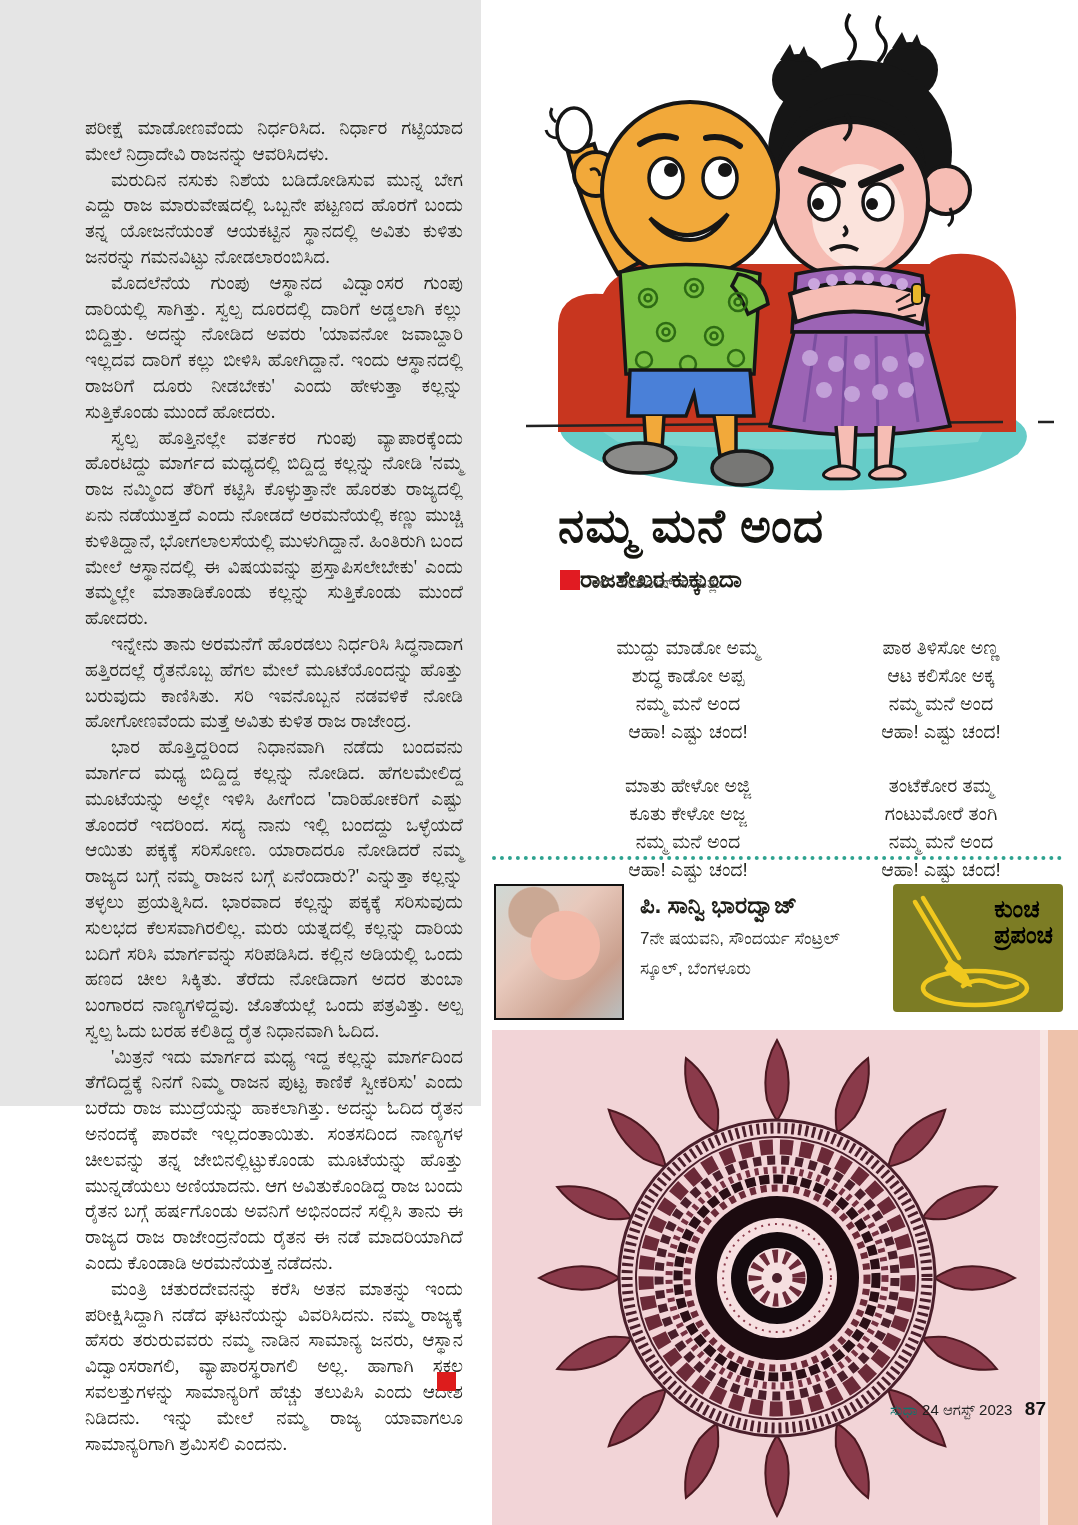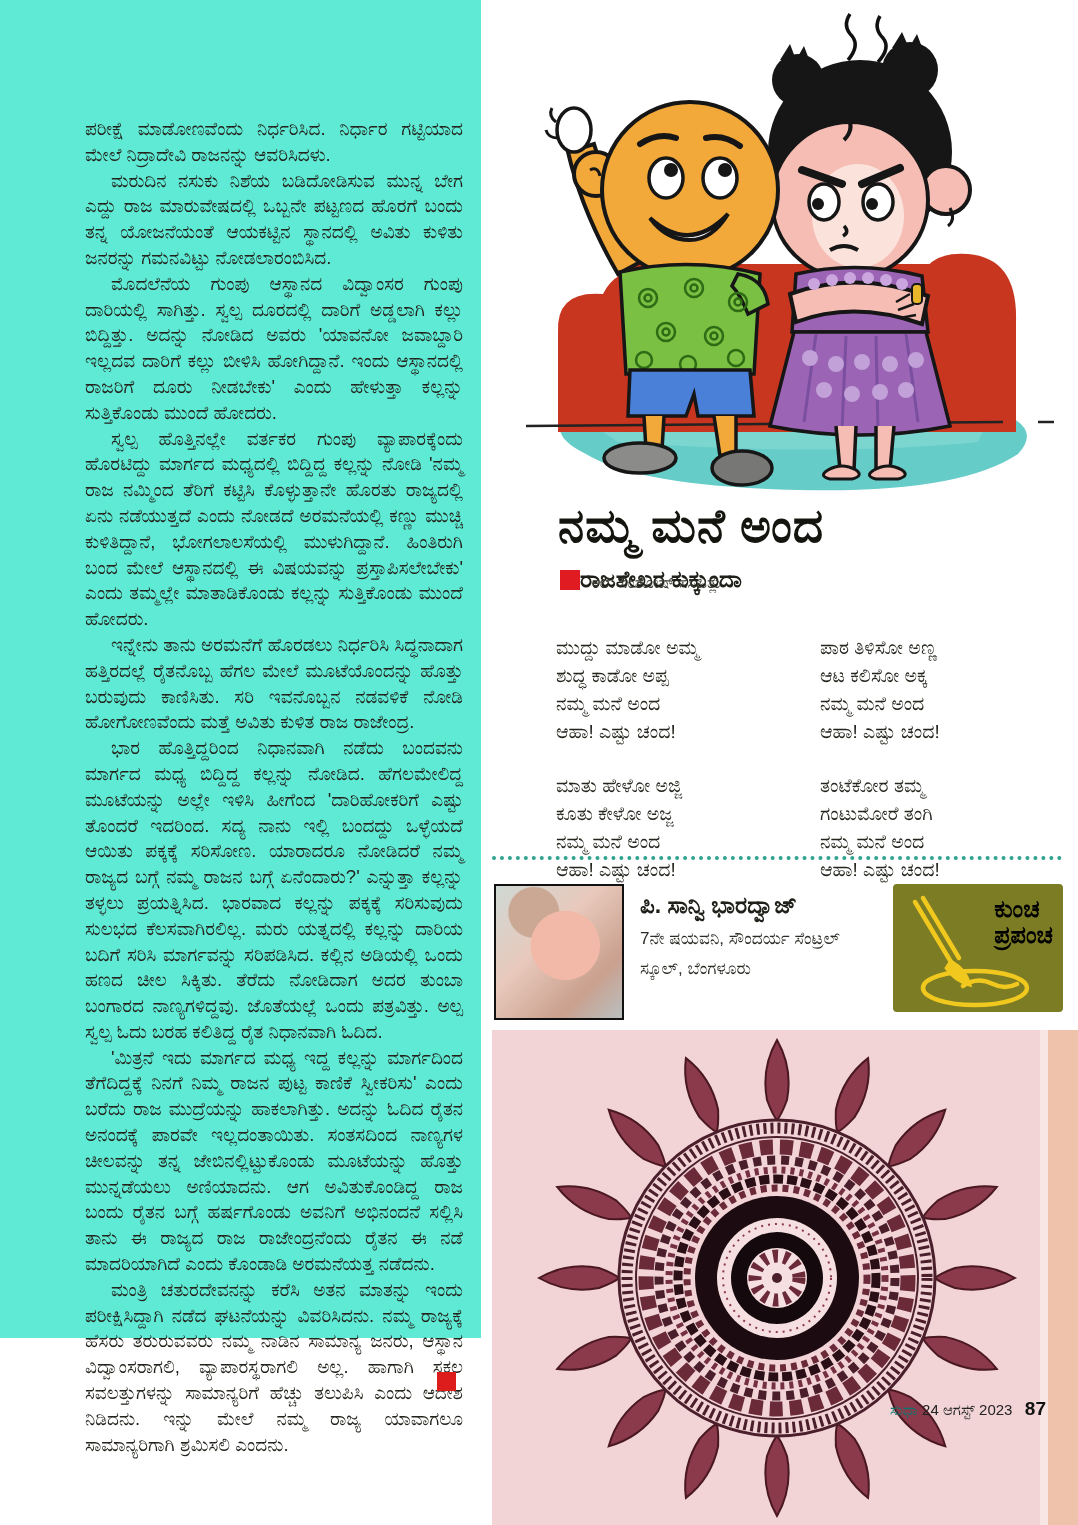--- a/index.html
+++ b/index.html
@@ -1,42 +1,42 @@
 <!DOCTYPE html>
 <html><head>
 <meta charset="utf-8">
 <style>
   html,body{margin:0;padding:0;background:#ffffff;}
   body{width:1078px;height:1525px;position:relative;overflow:hidden;
        font-family:"Liberation Sans","DejaVu Sans",sans-serif;color:#1f1f1a;}
   .abs{position:absolute;}
 
   
-  #left-col{left:0;top:0;width:481px;height:1338px;background:#5eead4;}
+  #left-col{left:0;top:0;width:481px;height:1106px;background:#e5e5e5;font-family:Liberation Serif, serif;}
   #story-text{left:85px;top:116px;width:378px;font-size:18.5px;line-height:25.8px;
               text-align:justify;color:#23231c;}
   #story-text p{margin:0;text-indent:26px;}
   #story-text p:first-child{text-indent:0;}
   #end-marker{left:437px;top:1372px;width:19px;height:19px;background:#dd1c1c;}
 
   
   #cartoon{left:498px;top:2px;width:572px;height:500px;}
 
   
   #feature-title{left:558px;top:498px;width:520px;font-size:47px;font-weight:bold;
                  color:#151510;letter-spacing:1px;}
   #byline-row{left:560px;top:566px;display:flex;align-items:center;gap:0;}
   #byline-square{width:20px;height:20px;background:#e11b22;flex:0 0 auto;}
   #byline-name{font-size:23px;font-weight:bold;color:#20201a;}
   #art-credit{left:592px;top:574px;font-size:16px;color:#3a3a32;}
 
   
   #poem{left:556px;top:634px;width:506px;display:grid;
         grid-template-columns:264px 1fr;row-gap:26px;}
-  .stanza{font-size:19px;line-height:28px;color:#26261f;}
+  .stanza{font-size:19px;line-height:28px;color:#26261f;text-align:center;}
   .stanza div{white-space:nowrap;}
 
   
   #dotted-rule{left:492px;top:856px;width:570px;border-top:4px dotted #2fa390;height:0;}
 
   
   #artist-photo{left:494px;top:884px;width:126px;height:132px;border:2px solid #111;
                 background:
                  radial-gradient(circle at 55% 45%, #f2b9a8 0 34%, transparent 35%),
                  radial-gradient(circle at 30% 20%, #caa894 0 18%, transparent 19%),

